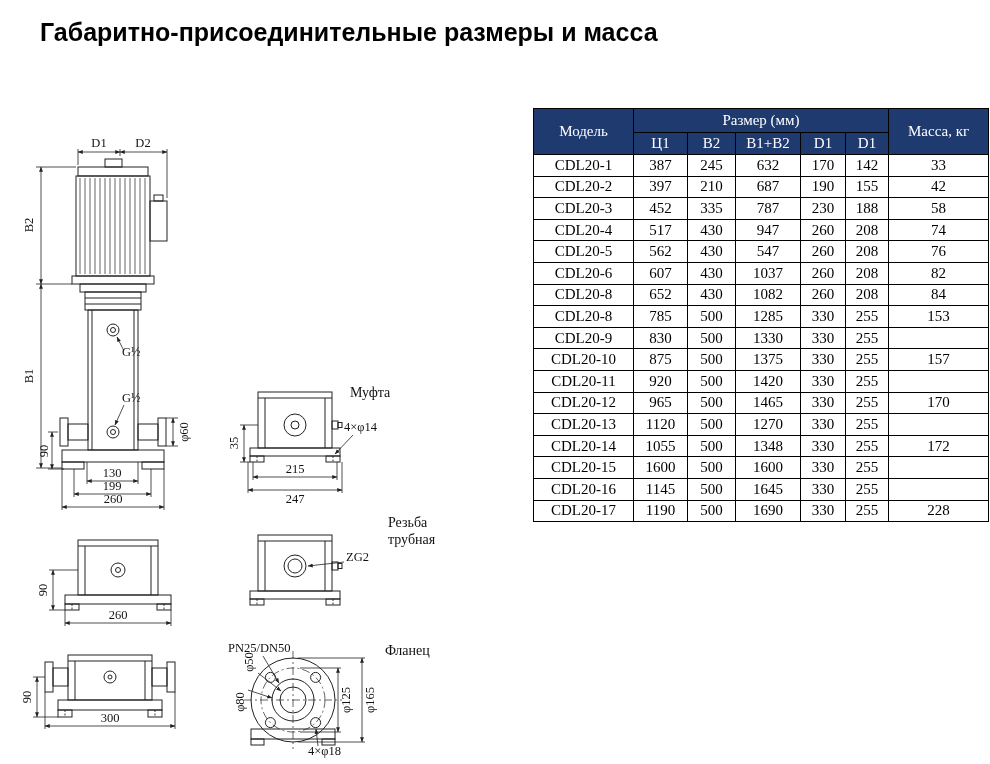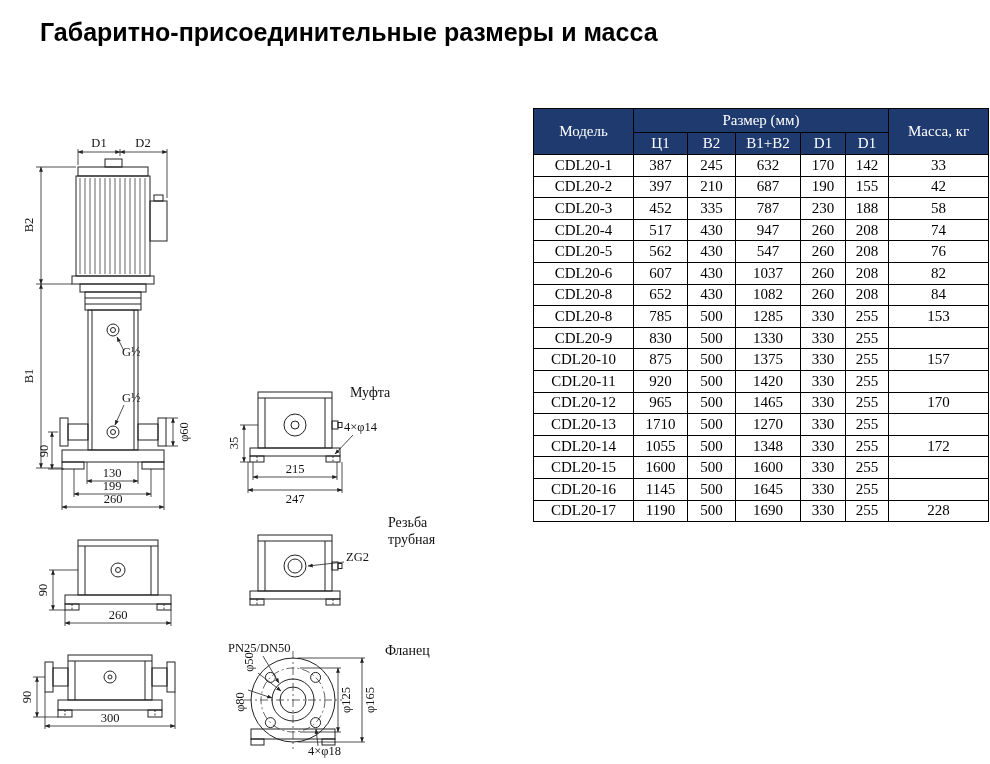--- a/index.html
+++ b/index.html
@@ -158,21 +158,21 @@
         <td>CDL20-12</td>
         <td>965</td>
         <td>500</td>
         <td>1465</td>
         <td>330</td>
         <td>255</td>
         <td>170</td>
       </tr>
       <tr>
         <td>CDL20-13</td>
-        <td>1710</td>
+        <td>1120</td>
         <td>500</td>
         <td>1270</td>
         <td>330</td>
         <td>255</td>
         <td></td>
       </tr>
       <tr>
         <td>CDL20-14</td>
         <td>1055</td>
         <td>500</td>

